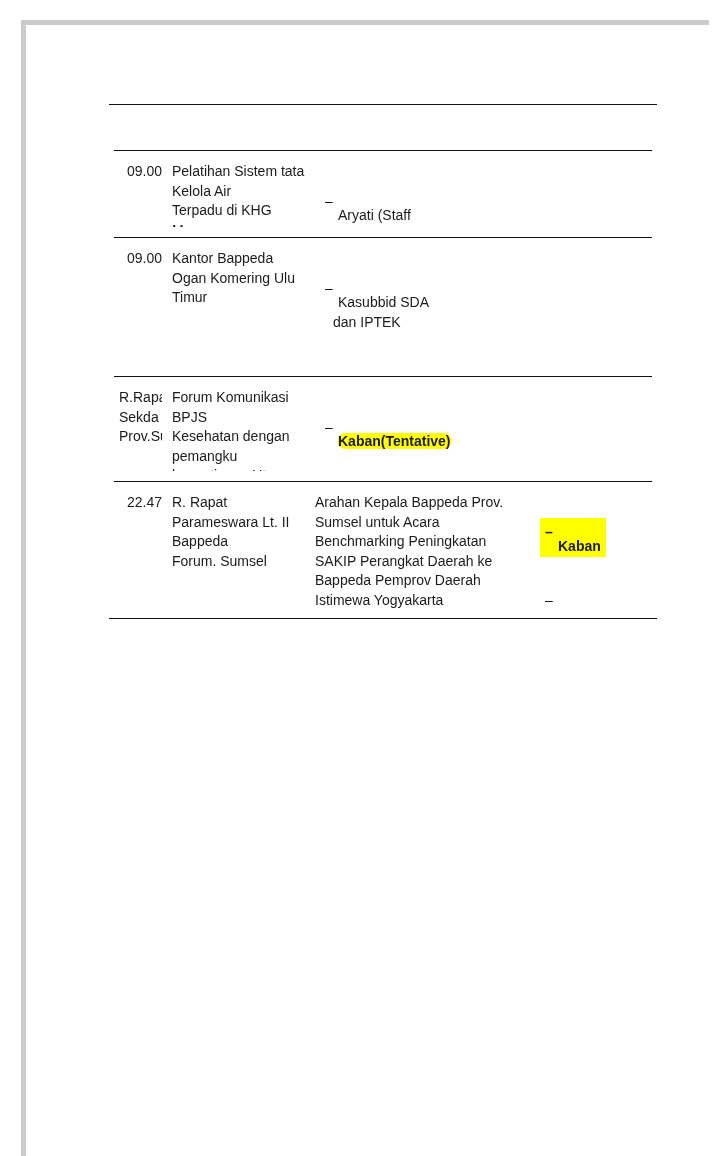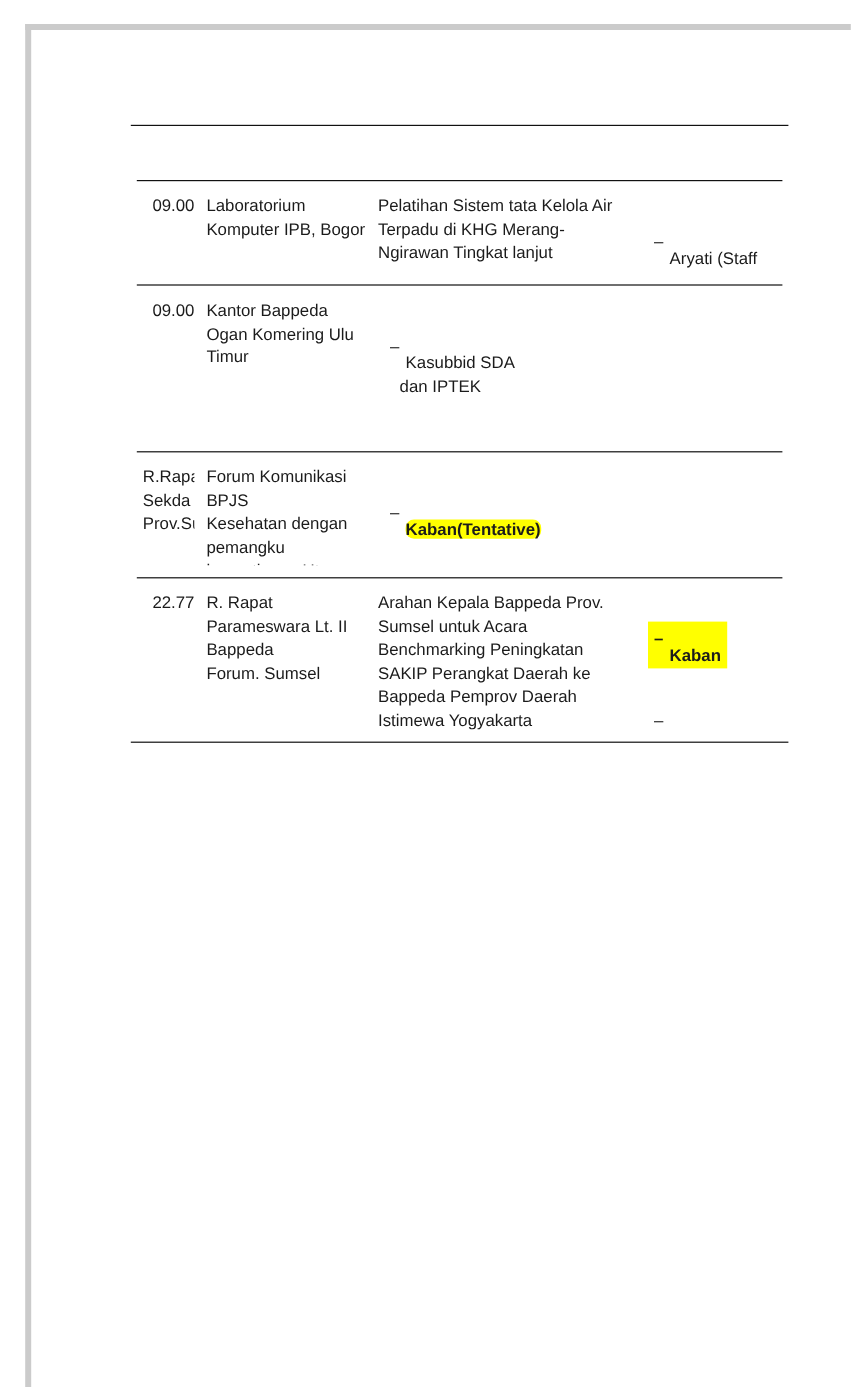--- a/index.html
+++ b/index.html
@@ -76,22 +76,20 @@
 <div class="canvas">
   <div class="edge edge-top"></div>
   <div class="edge edge-left"></div>
   <div class="edge edge-right"></div>
 
   <div class="schedule">
     <div class="spacer-row"></div>
 
     <div class="row row-1">
       <div class="cell cell-time">09.00</div>
-      <div class="cell cell-location">Laboratorium
-Komputer IPB, Bogor</div>
       <div class="cell cell-agenda">Pelatihan Sistem tata Kelola Air
 Terpadu di KHG Merang-
 Ngirawan Tingkat lanjut</div>
       <div class="cell cell-attendees">
         <div class="att-item">
           <span class="dash">–</span><span class="att-text">Aryati (Staff
 Bidang IPW)</span>
         </div>
       </div>
     </div>
@@ -125,21 +123,21 @@
         <div class="att-item hl-text">
           <span class="dash">–</span><span class="att-text">Kaban(Tentative)</span>
         </div>
         <div class="att-item">
           <span class="dash">–</span>
         </div>
       </div>
     </div>
 
     <div class="row row-4">
-      <div class="cell cell-time">22.77</div>
+      <div class="cell cell-time">22.47</div>
       <div class="cell cell-location">R. Rapat
 Parameswara Lt. II
 Bappeda
 Forum. Sumsel</div>
       <div class="cell cell-agenda">Arahan Kepala Bappeda Prov.
 Sumsel untuk Acara
 Benchmarking Peningkatan
 SAKIP Perangkat Daerah ke
 Bappeda Pemprov Daerah
 Istimewa Yogyakarta</div>

